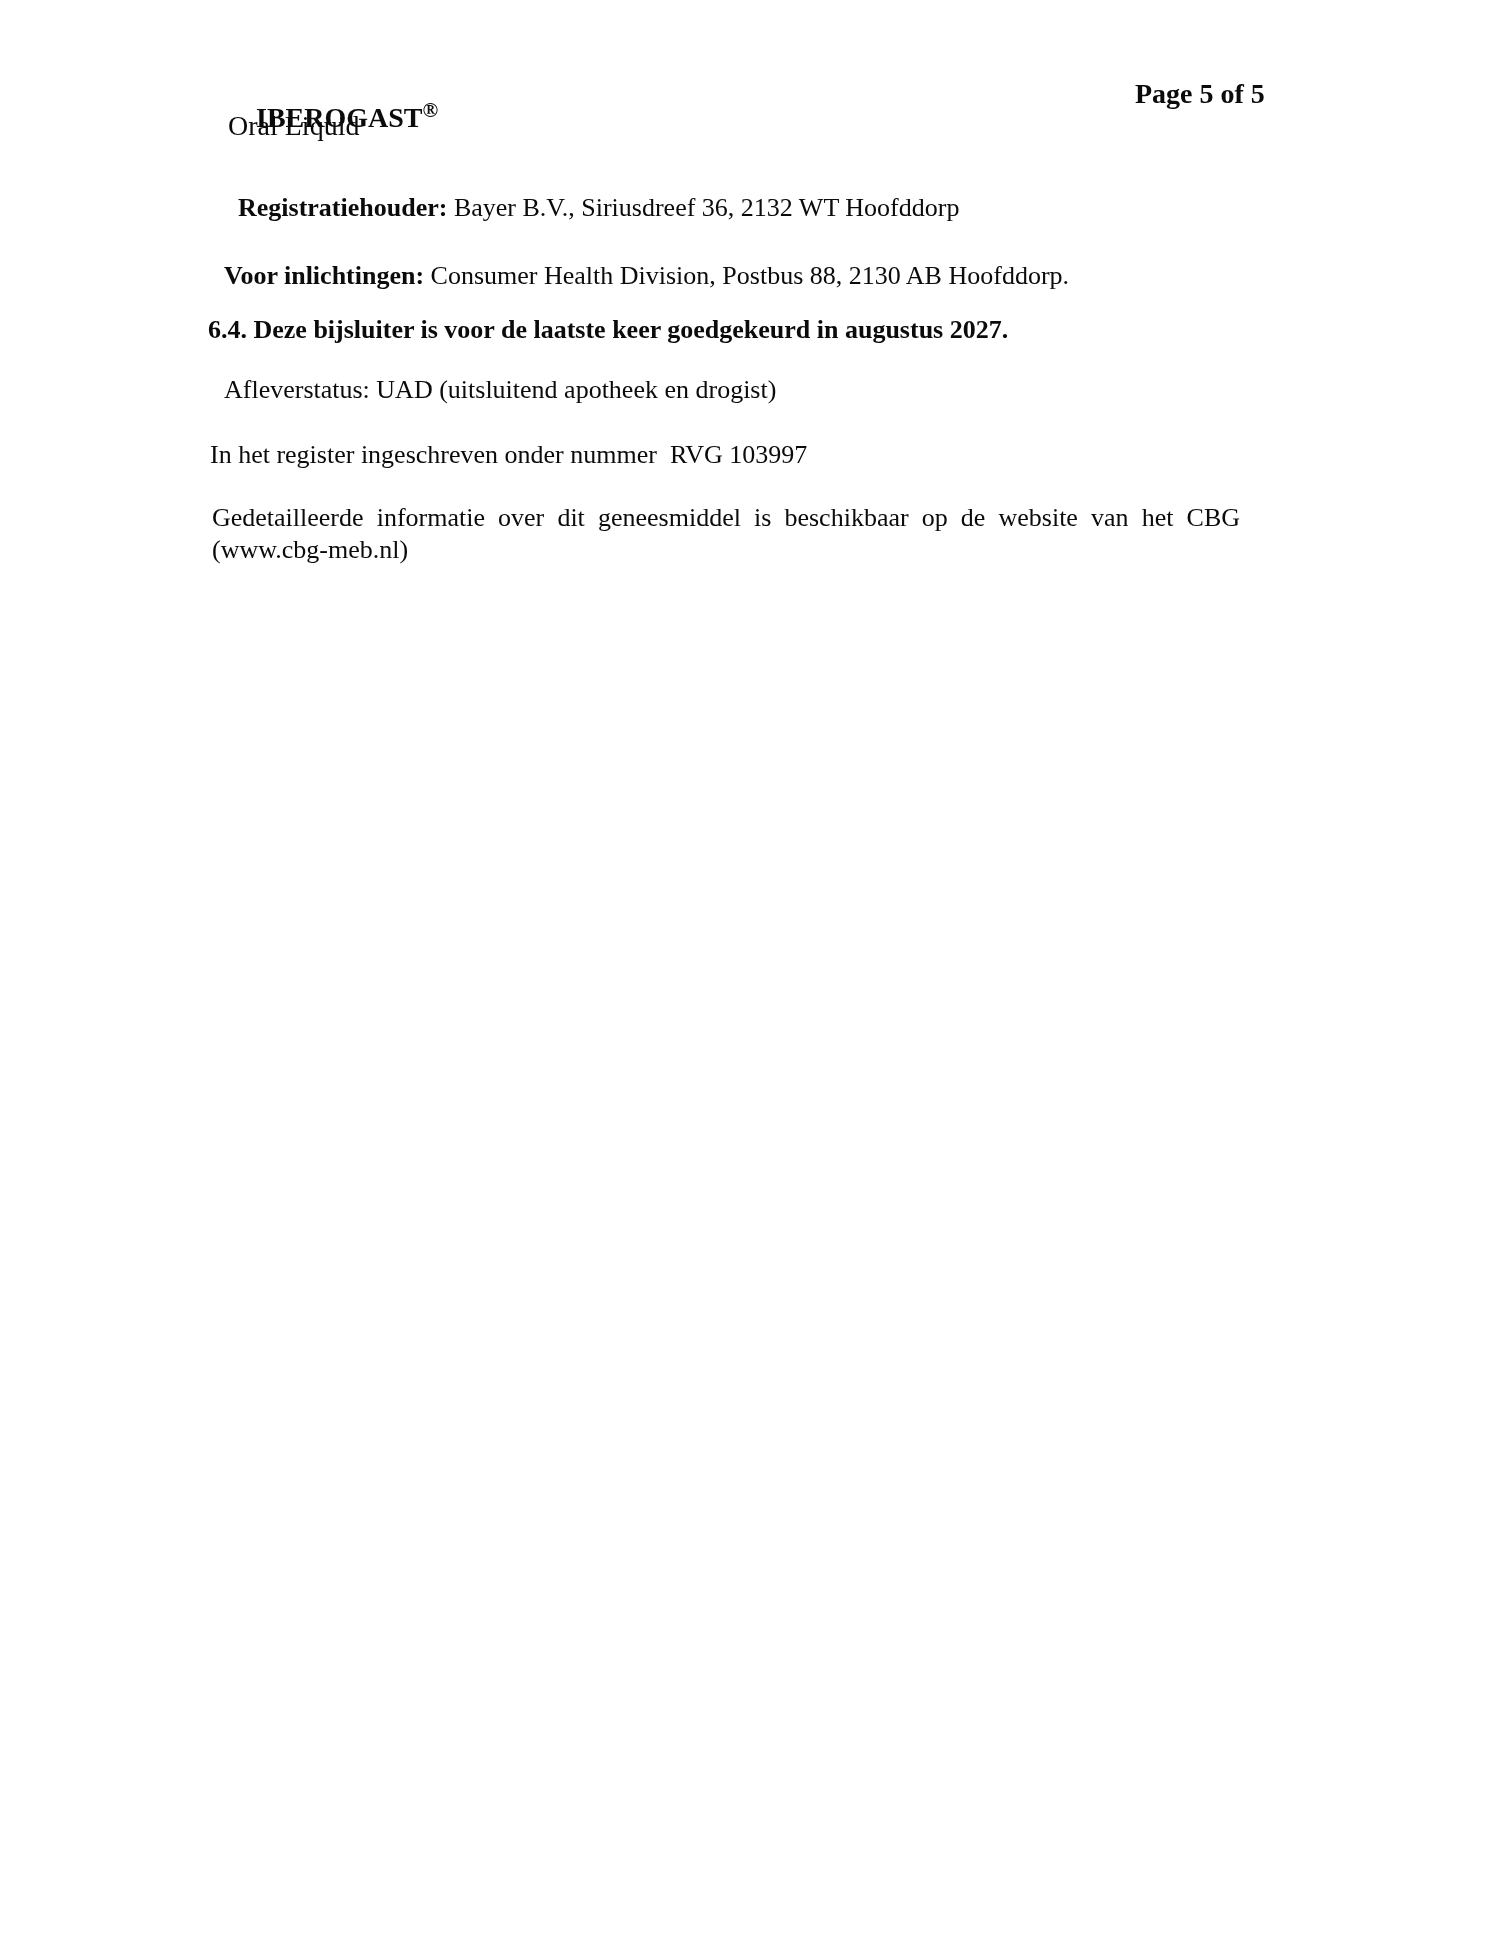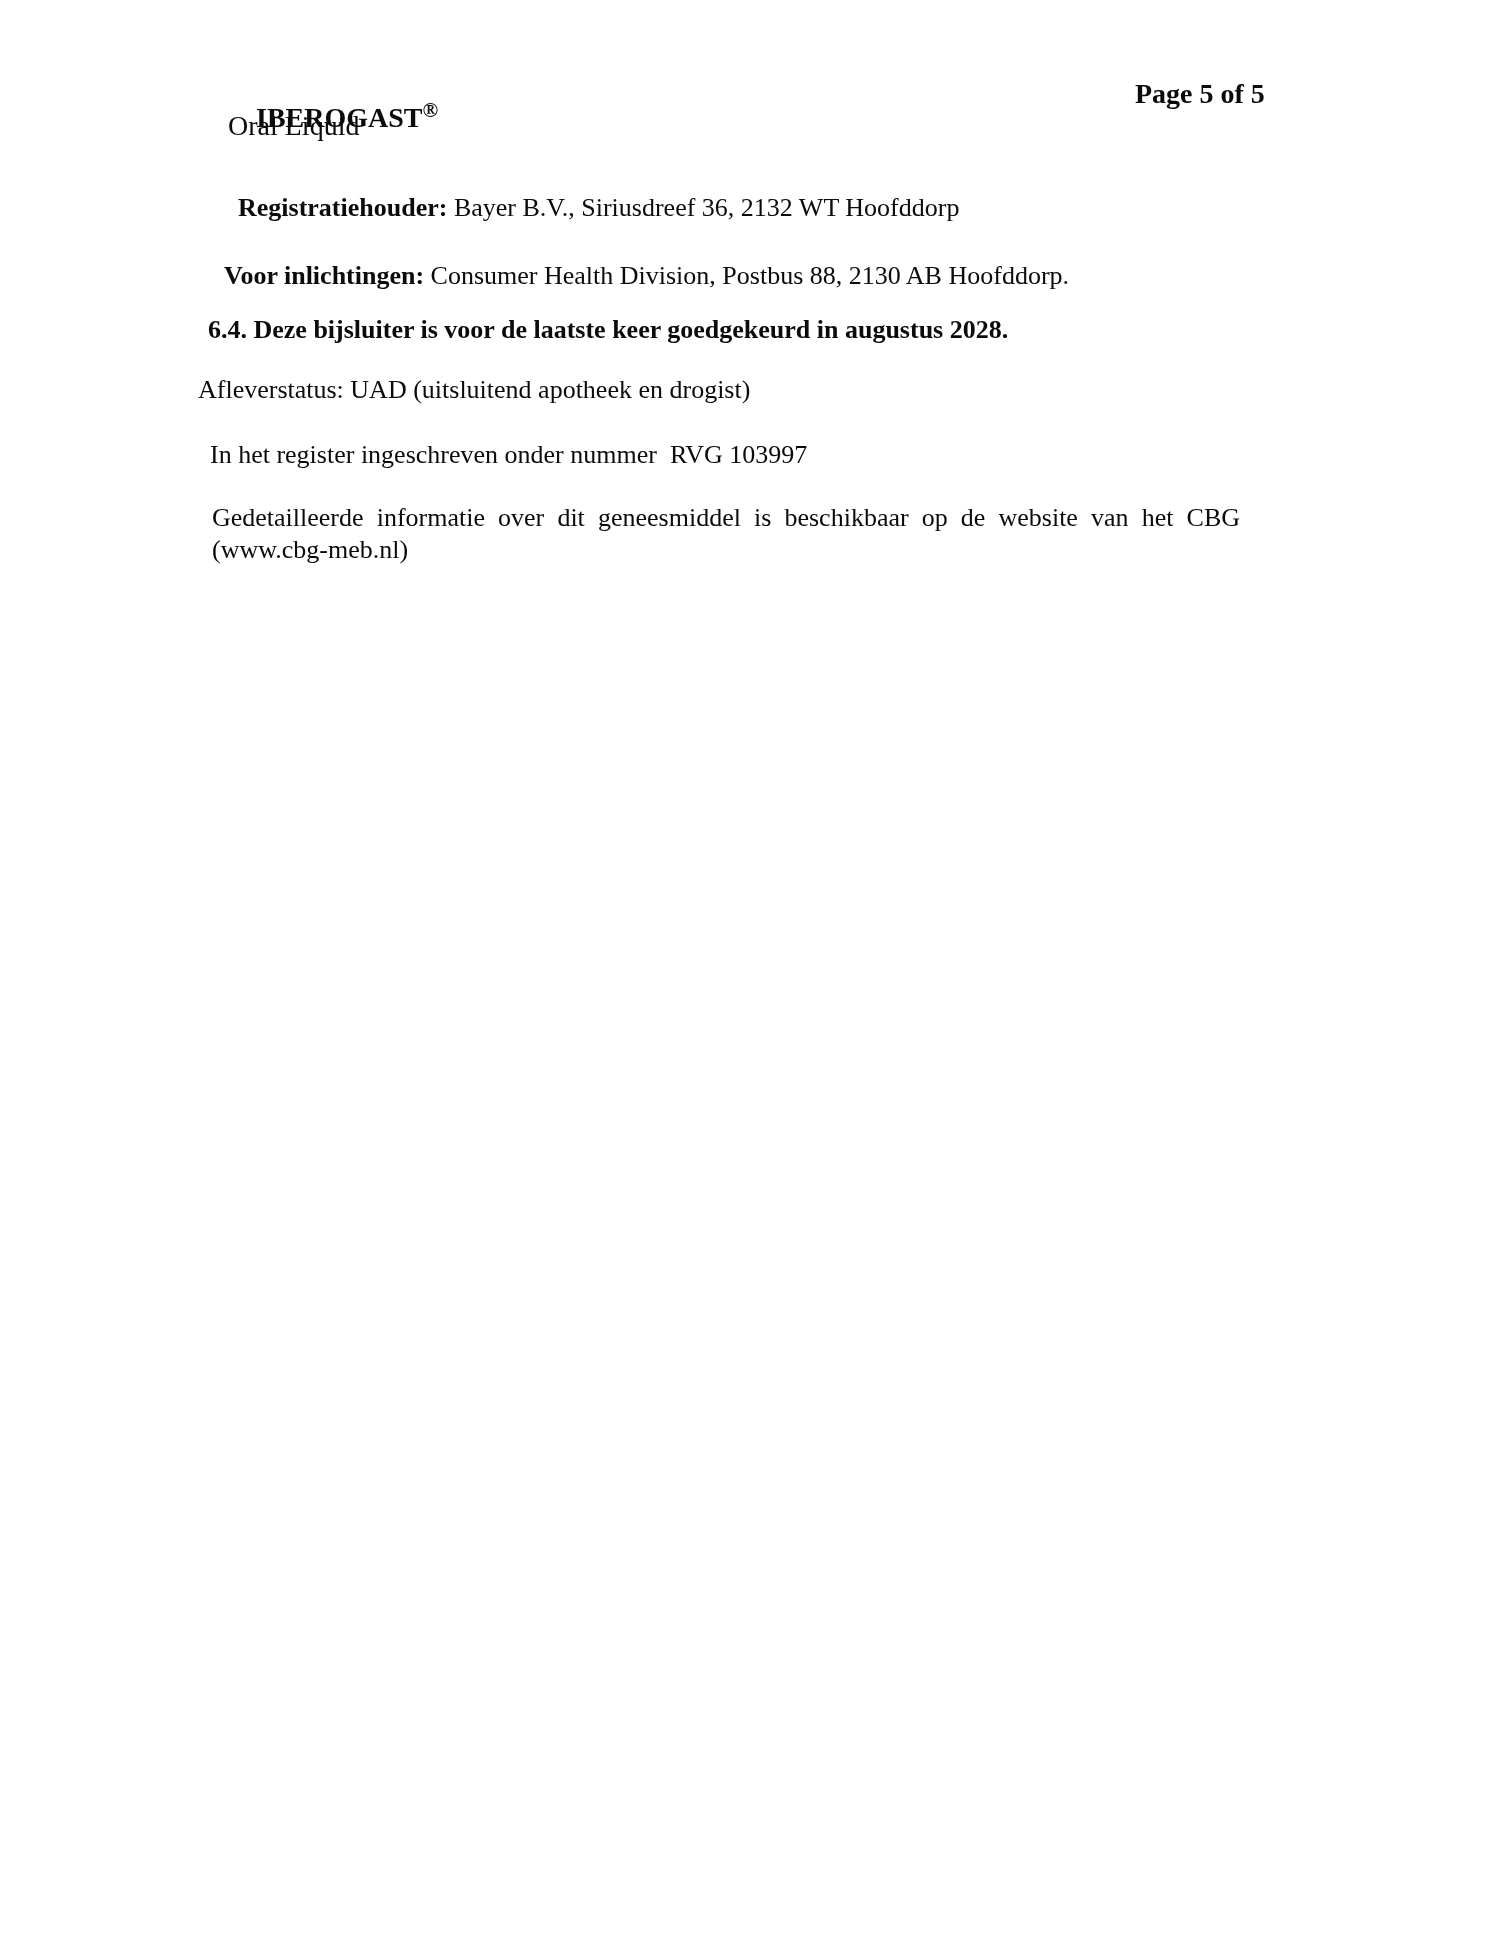--- a/index.html
+++ b/index.html
@@ -52,23 +52,23 @@
   <div class="abs hdr hdr-bold" style="left: 1135px; top: 81px;">Page 5 of 5</div>
 
   <div class="abs body-line" style="left: 212px; top: 158px;">
     <span class="bold">Registratiehouder:</span><span> Bayer B.V., Siriusdreef 36, 2132 WT Hoofddorp</span>
   </div>
 
   <div class="abs body-line" style="left: 198px; top: 226px;">
     <span class="bold">Voor inlichtingen:</span><span> Consumer Health Division, Postbus 88, 2130 AB Hoofddorp.</span>
   </div>
 
-  <div class="abs body-line bold" style="left: 208px; top: 313px;">6.4. Deze bijsluiter is voor de laatste keer goedgekeurd in augustus 2028.</div>
+  <div class="abs body-line bold" style="left: 208px; top: 313px;">6.4. Deze bijsluiter is voor de laatste keer goedgekeurd in augustus 2027.</div>
 
-  <div class="abs body-line" style="left: 198px; top: 373px;">Afleverstatus: UAD (uitsluitend apotheek en drogist)</div>
+  <div class="abs body-line" style="left: 224px; top: 373px;">Afleverstatus: UAD (uitsluitend apotheek en drogist)</div>
 
   <div class="abs body-line" style="left: 210px; top: 438px; text-align: center;">In het register ingeschreven onder nummer  RVG 103997</div>
 
   <div class="abs body-line justified" style="left: 212px; top: 501px;">Gedetailleerde informatie over dit geneesmiddel is beschikbaar op de website van het CBG</div>
 
   <div class="abs body-line" style="left: 212px; top: 533px;">(www.cbg-meb.nl)</div>
 
 </div>
 
 </body></html>

